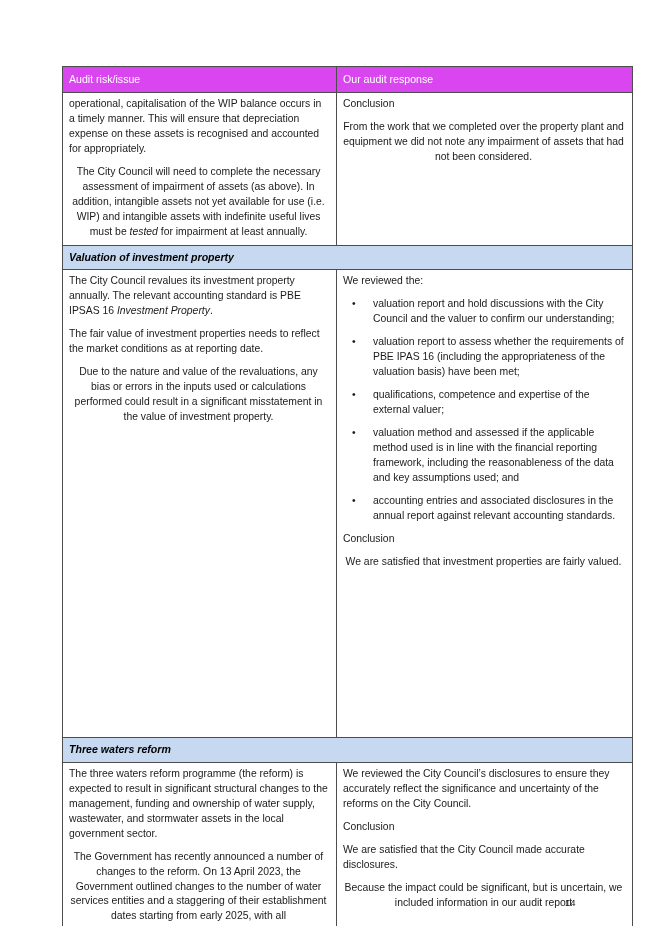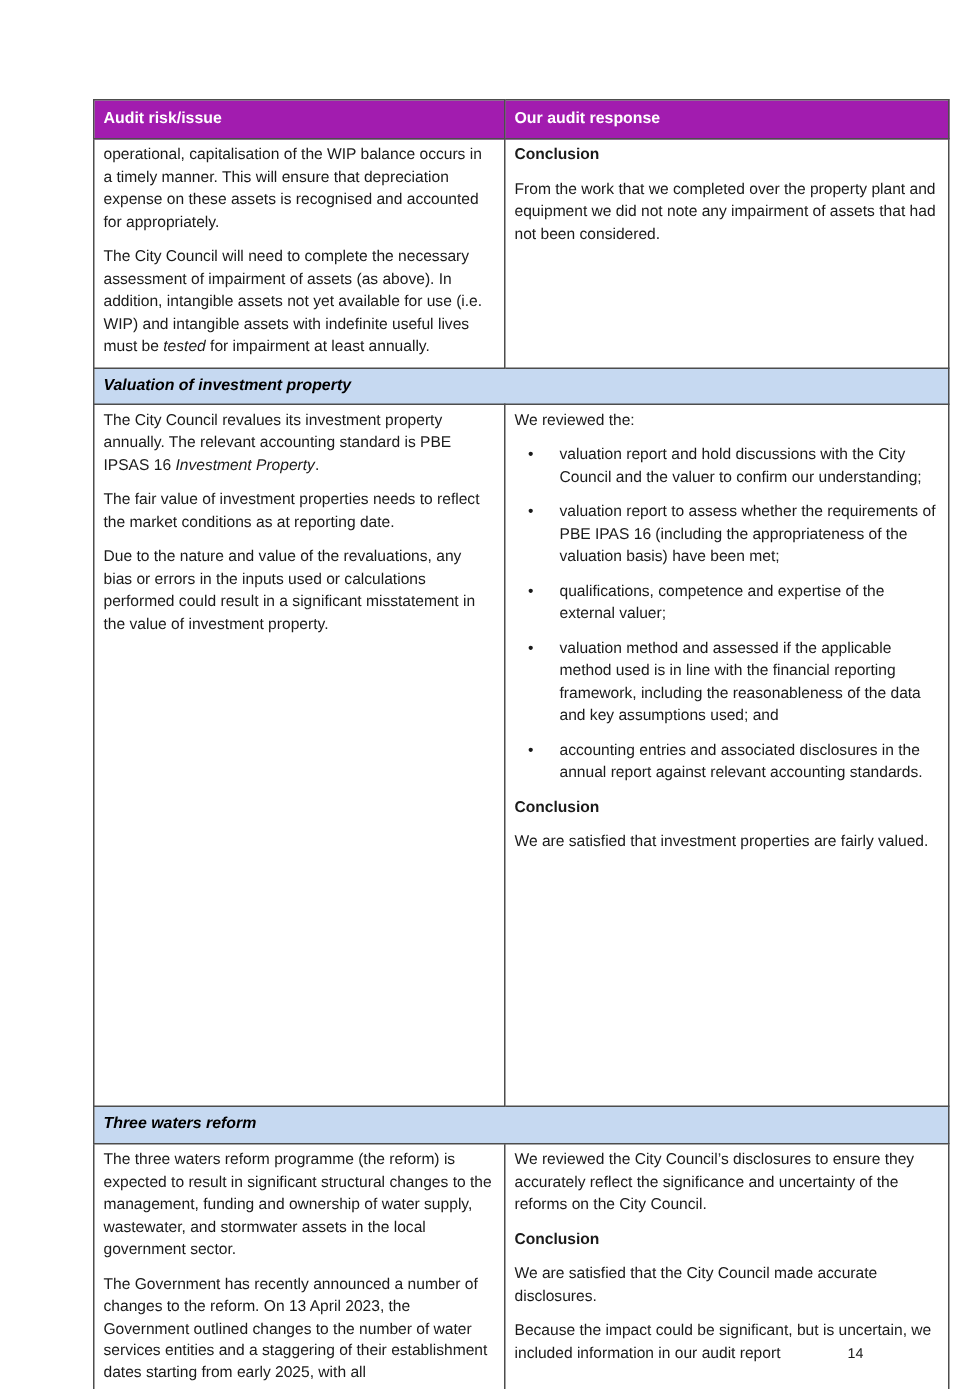--- a/index.html
+++ b/index.html
@@ -26,39 +26,39 @@
     line-height: 1.44;
     color: #1a1a1a;
   }
   table.audit-table td, table.audit-table th {
     border: 1px solid #4d4d4d;
     vertical-align: top;
     padding: 4px 8px 5px 6px;
     text-align: left;
   }
   tr.head-row th {
-    background: #a21caf;
+    background: #d946ef;
     color: #ffffff;
-    font-weight: 700;
+    font-weight: 400;
     padding-top: 5px;
     padding-bottom: 5px;
     font-size: 10.6px;
   }
   tr.section-row td {
     background: #C6D9F1;
     color: #000000;
     font-weight: 700;
     padding-top: 4px;
     padding-bottom: 4px;
     font-size: 10.6px;
     font-style: italic;
   }
   td p { margin: 0 0 8px 0; }
-  td p:last-child { margin-bottom: 0; }
-  .bold { font-weight: 700; }
+  td p:last-child { margin-bottom: 0; text-align: center; }
+  .bold { font-weight: 400; }
   .ital { font-style: italic; }
   .row1 td { height: 136px; }
   .row2 td { height: 468px; }
   .row3 td { height: 174px; }
   .bullet {
     display: flex;
     margin: 0 0 8px 0;
   }
   .b-marker {
     flex: 0 0 30px;

